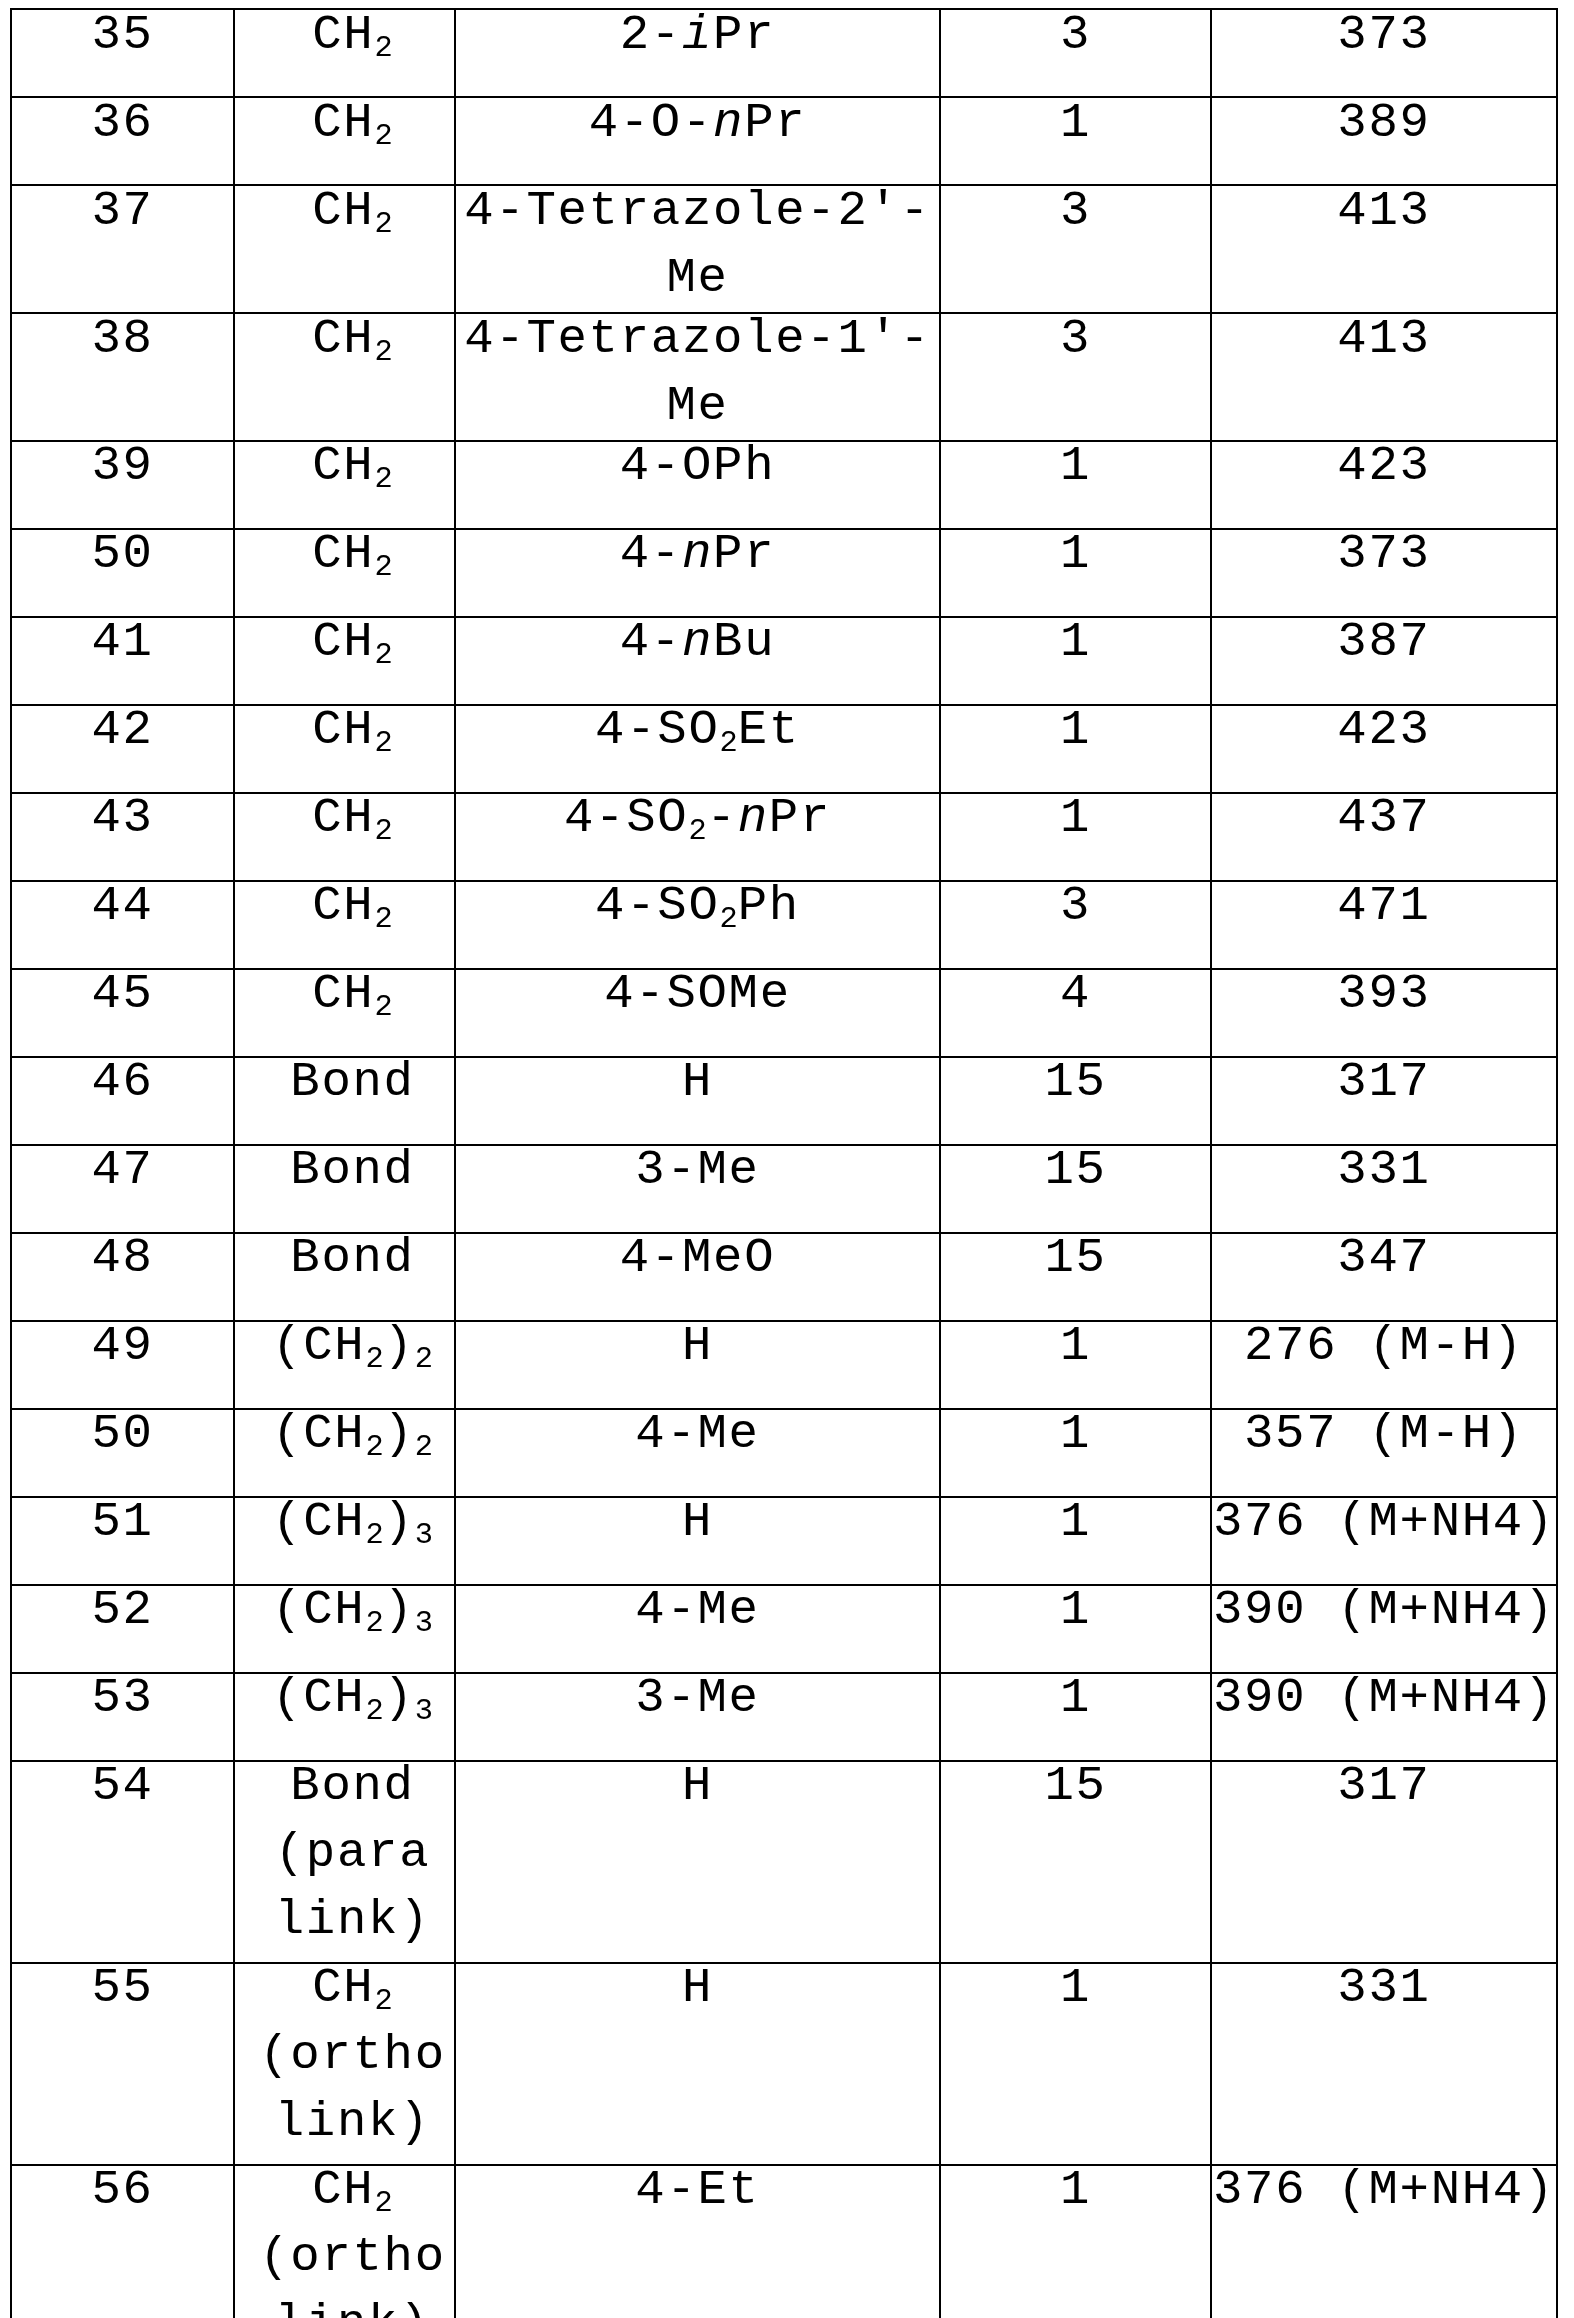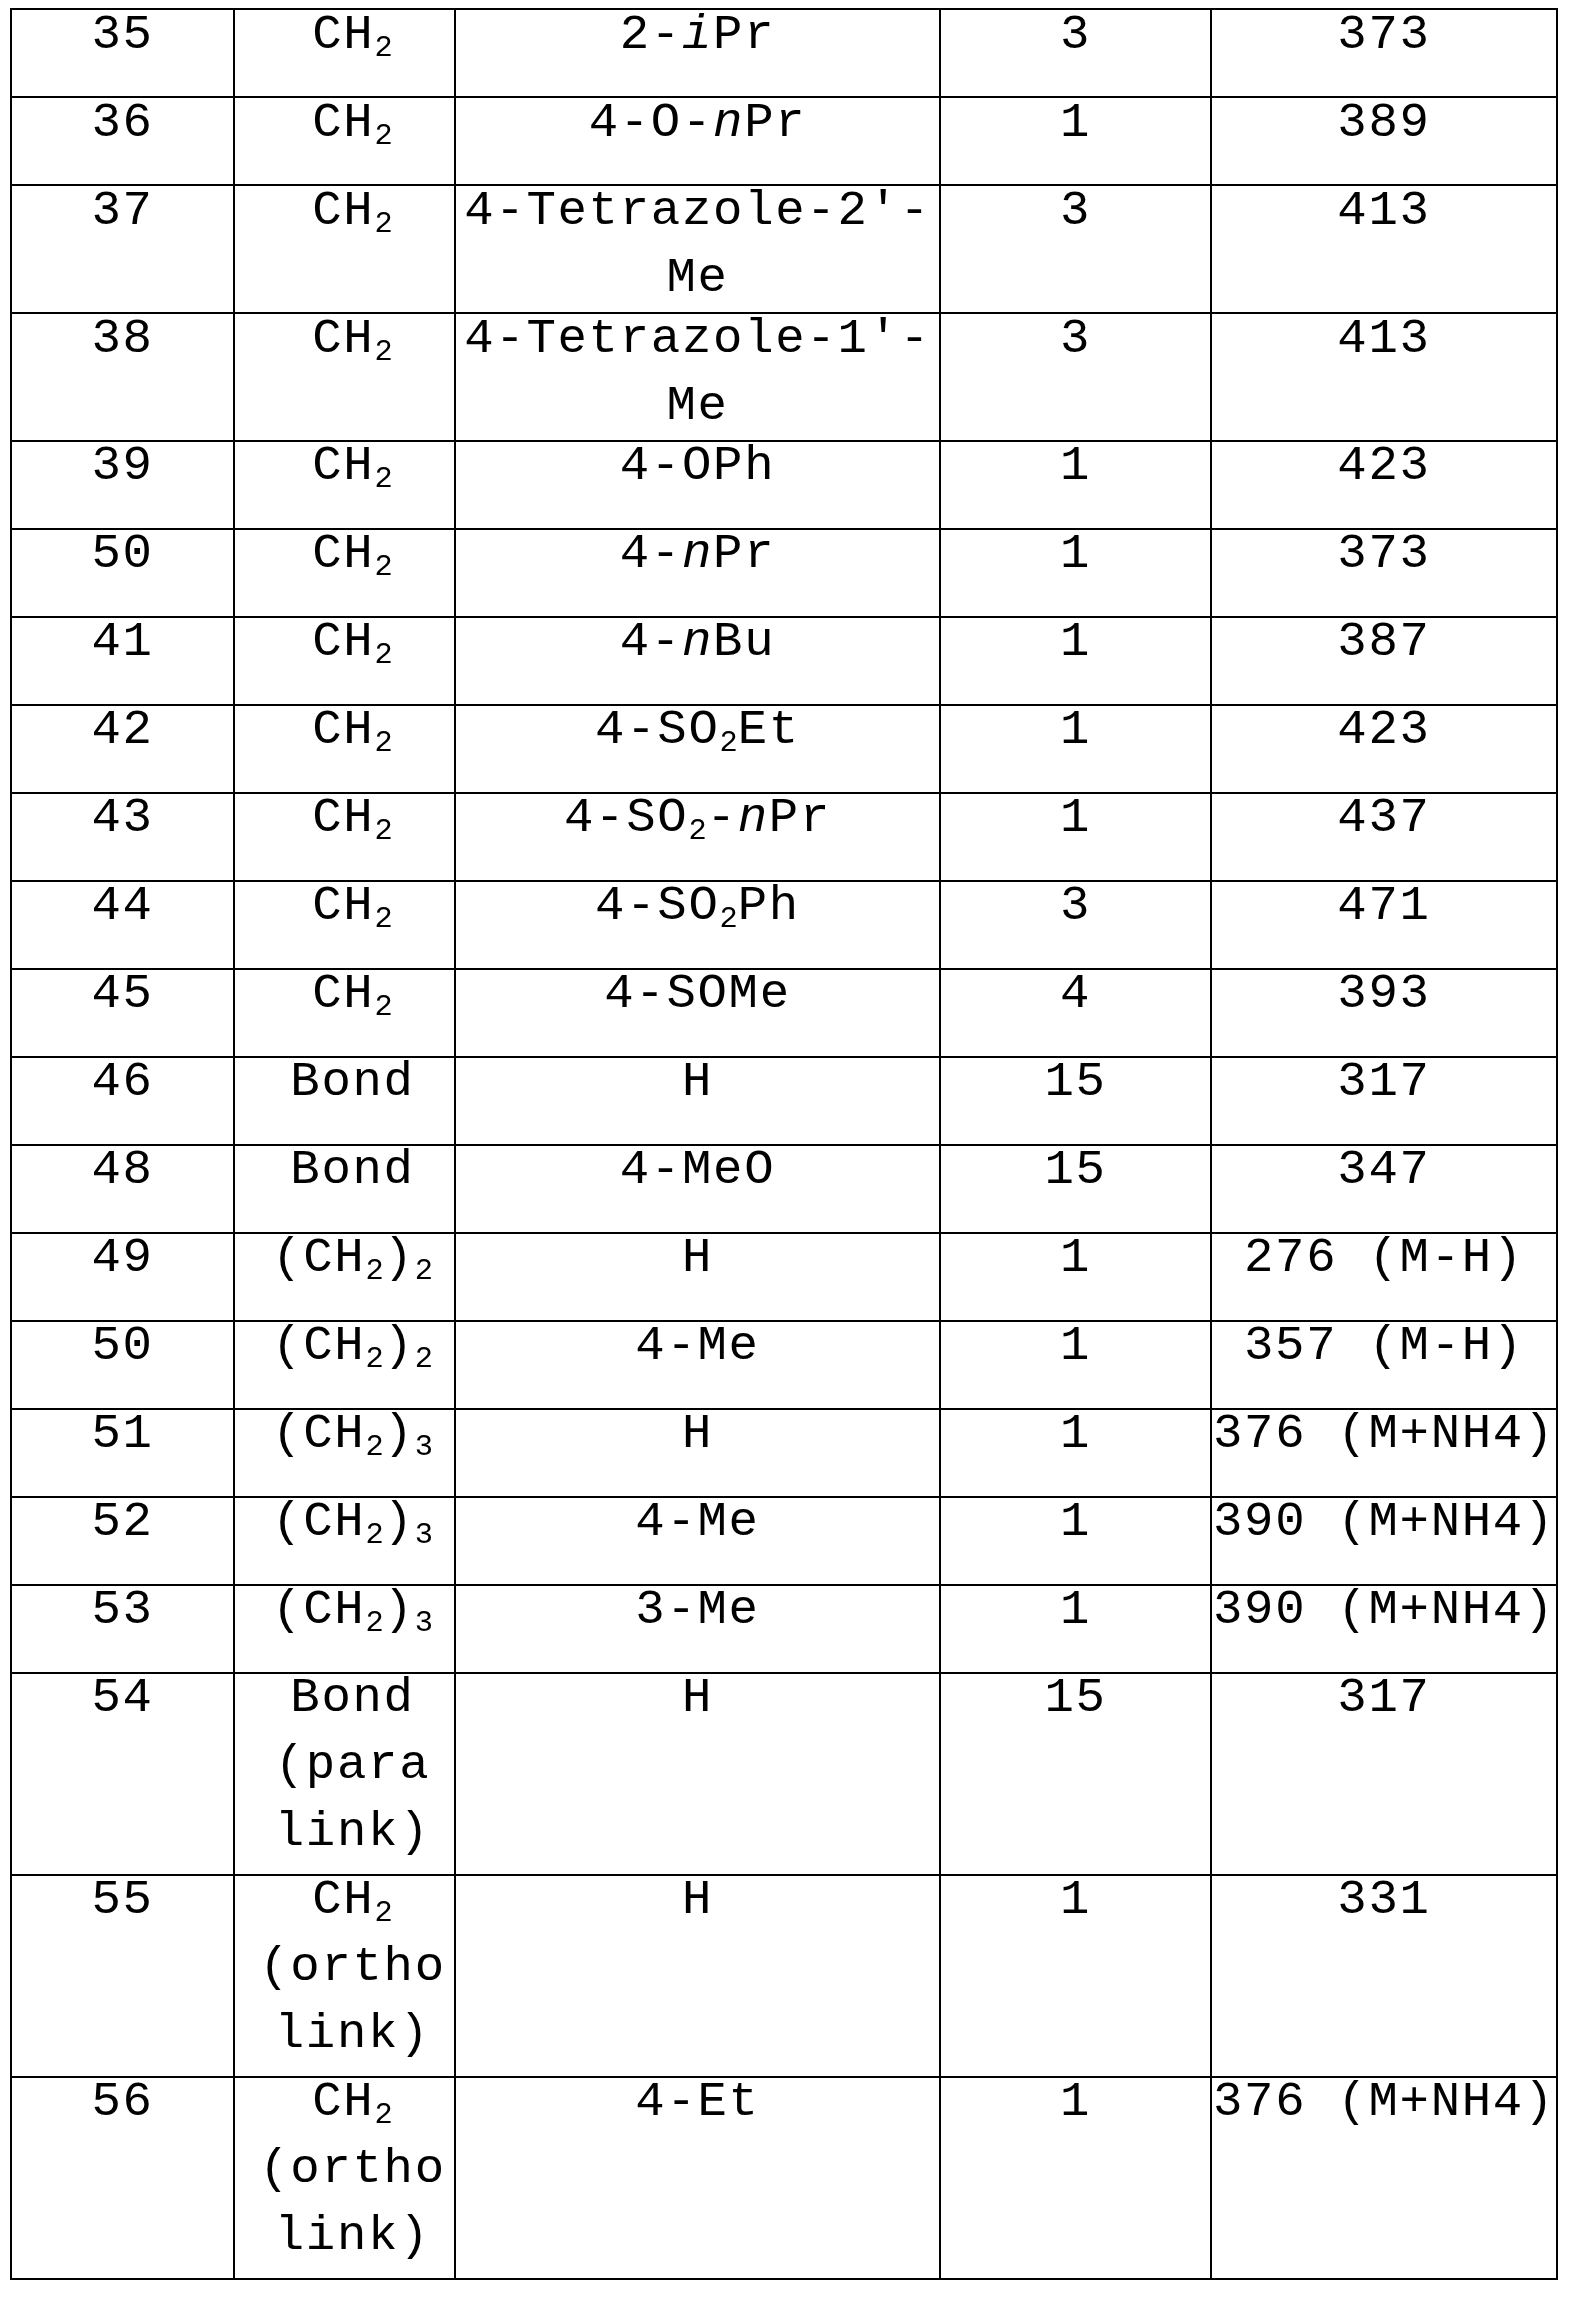--- a/index.html
+++ b/index.html
@@ -287,20 +287,39 @@
         </td>
         <td>
           <span class="cell">15</span>
         </td>
         <td>
           <span class="cell">317</span>
         </td>
       </tr>
       <tr class="single">
         <td>
+          <span class="cell">47</span>
+        </td>
+        <td>
+          <span class="cell">
+            <span class="linker-line">Bond</span>
+          </span>
+        </td>
+        <td>
+          <span class="cell">3-Me</span>
+        </td>
+        <td>
+          <span class="cell">15</span>
+        </td>
+        <td>
+          <span class="cell">331</span>
+        </td>
+      </tr>
+      <tr class="single">
+        <td>
           <span class="cell">48</span>
         </td>
         <td>
           <span class="cell">
             <span class="linker-line">Bond</span>
           </span>
         </td>
         <td>
           <span class="cell">4-MeO</span>
         </td>

